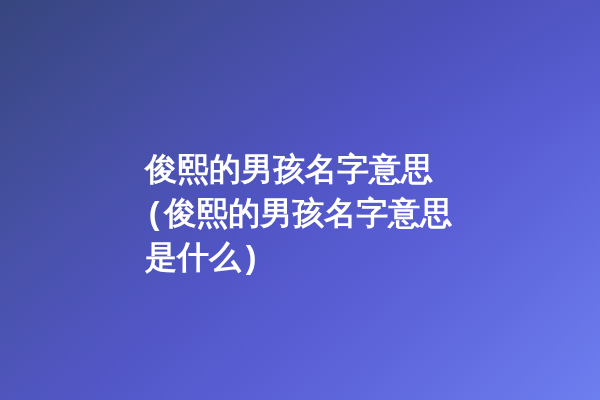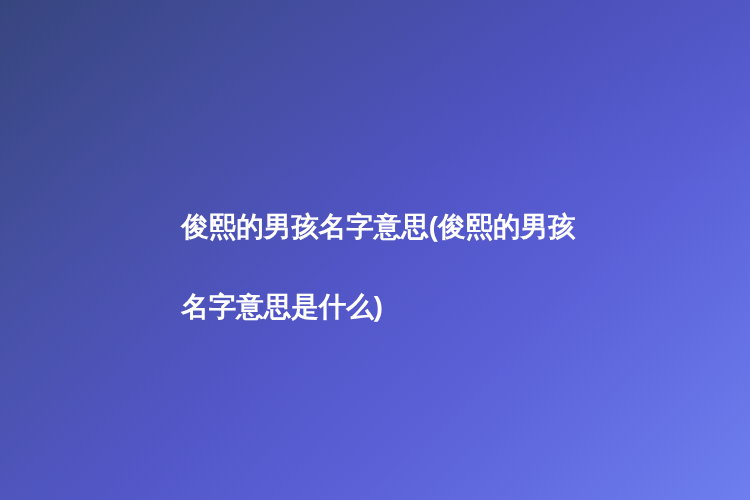--- a/index.html
+++ b/index.html
@@ -59,29 +59,29 @@
   .title-wrap {
     position: absolute;
     left: 145px;
     top: 150px;
     width: 330px;
     z-index: 2;
   }
 
   .banner-title {
     margin: 0;
-    font-size: 22px;
-    line-height: 64px;
+    font-size: 32px;
+    line-height: 44px;
     font-weight: 700;
     color: #ffffff;
     text-align: left;
     letter-spacing: 0px;
     word-break: break-all;
     white-space: normal;
-    font-family: Liberation Sans, sans-serif;
+    font-family: Liberation Mono, monospace;
   }
 </style>
 </head>
 <body>
 
 <div class="banner">
 
   <div class="banner-bg"></div>
   <div class="banner-bg-overlay"></div>
 

